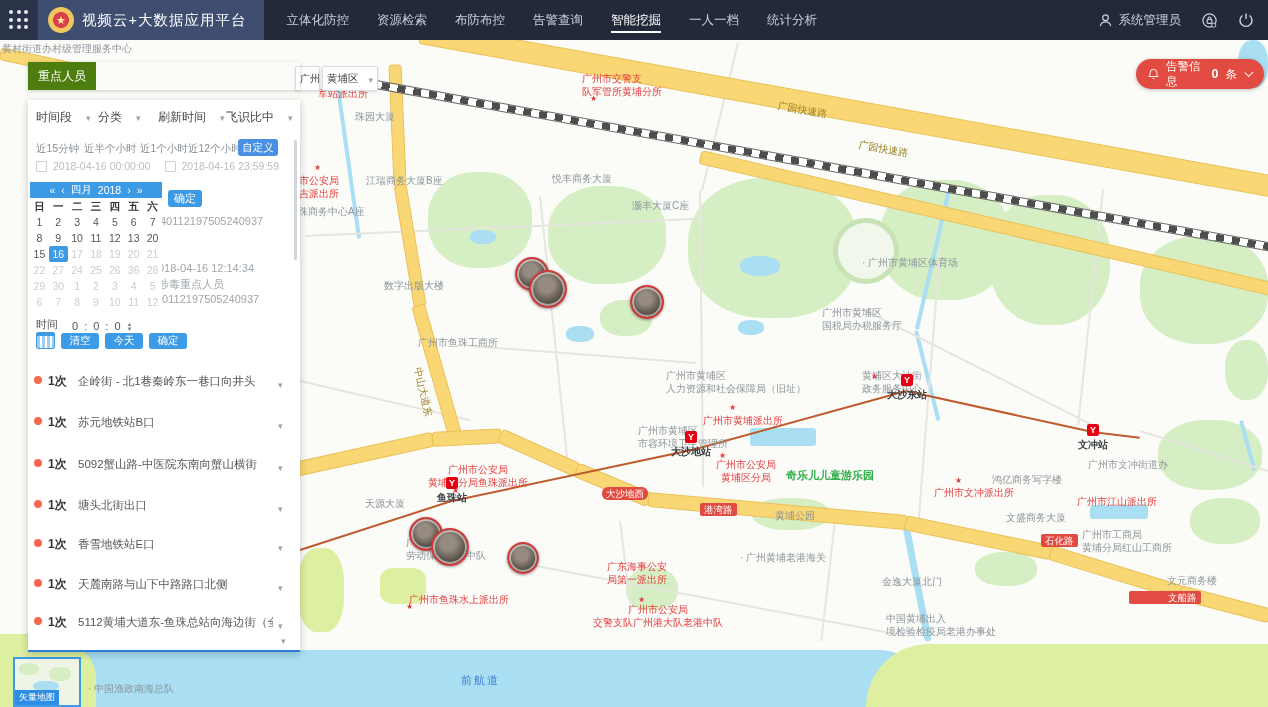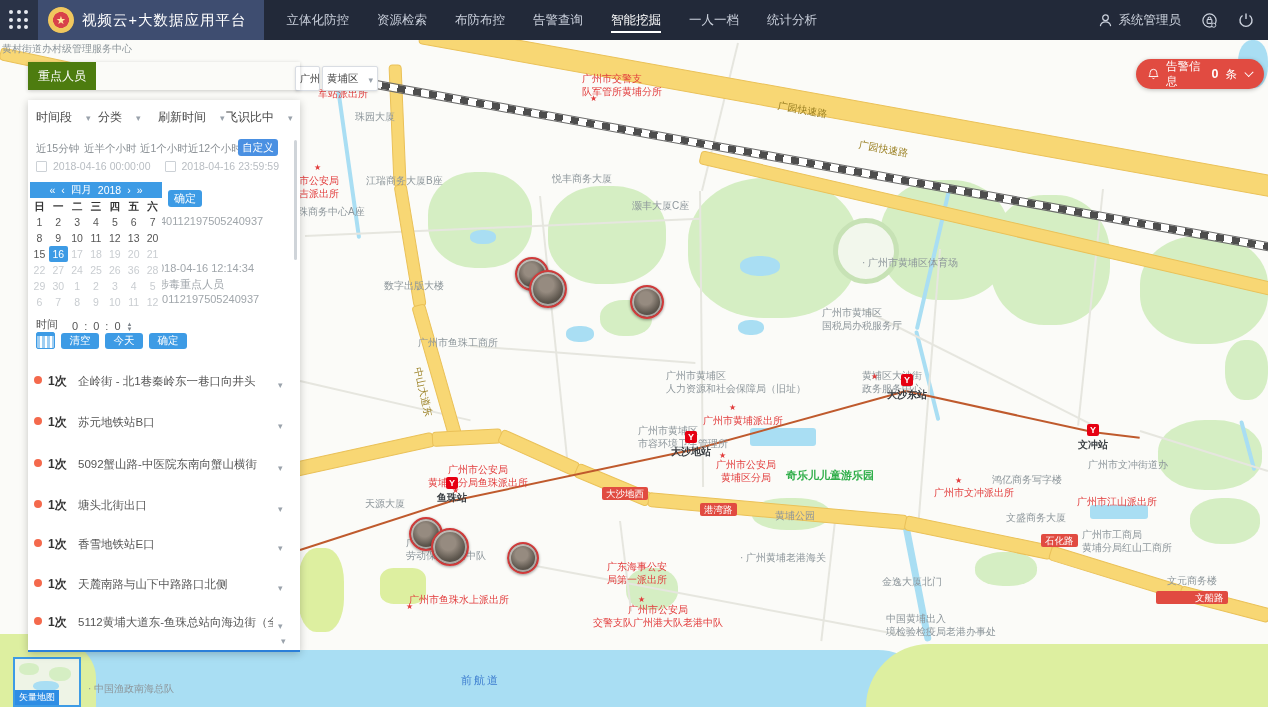--- a/index.html
+++ b/index.html
@@ -241,24 +241,24 @@
     </div>
   <div>
       <div class="bluelabel" style="left: 461px; top: 673px;">前航道</div>
     </div>
   <div>
       <div class="rotlabel" style="left: 779px; top: 99px; transform: rotate(10deg); transform-origin: left top;">广园快速路</div>
       <div class="rotlabel" style="left: 860px; top: 138px; transform: rotate(10deg); transform-origin: left top;">广园快速路</div>
       <div class="rotlabel" style="left: 424px; top: 366px; transform: rotate(77deg); transform-origin: left top;">中山大道东</div>
     </div>
   <div>
-      <div class="badge" style="left: 602px; top: 487px;">大沙地西</div>
+      <div class="badge" style="left: 602px; top: 487px; border-radius: 6px;">大沙地西</div>
       <div class="badge" style="left: 700px; top: 503px;">港湾路</div>
       <div class="badge" style="left: 1041px; top: 534px;">石化路</div>
-      <div class="badge" style="left: 1156px; top: 591px; padding-left: 39px;">文船路</div>
+      <div class="badge" style="left: 1129px; top: 591px; padding-left: 39px;">文船路</div>
     </div>
   <div>
       <span class="star" style="left: 590px; top: 95px;"></span>
       <span class="star" style="left: 314px; top: 164px;"></span>
       <span class="star" style="left: 729px; top: 404px;"></span>
       <span class="star" style="left: 452px; top: 487px;"></span>
       <span class="star" style="left: 719px; top: 452px;"></span>
       <span class="star" style="left: 955px; top: 477px;"></span>
       <span class="star" style="left: 406px; top: 603px;"></span>
       <span class="star" style="left: 638px; top: 596px;"></span>

